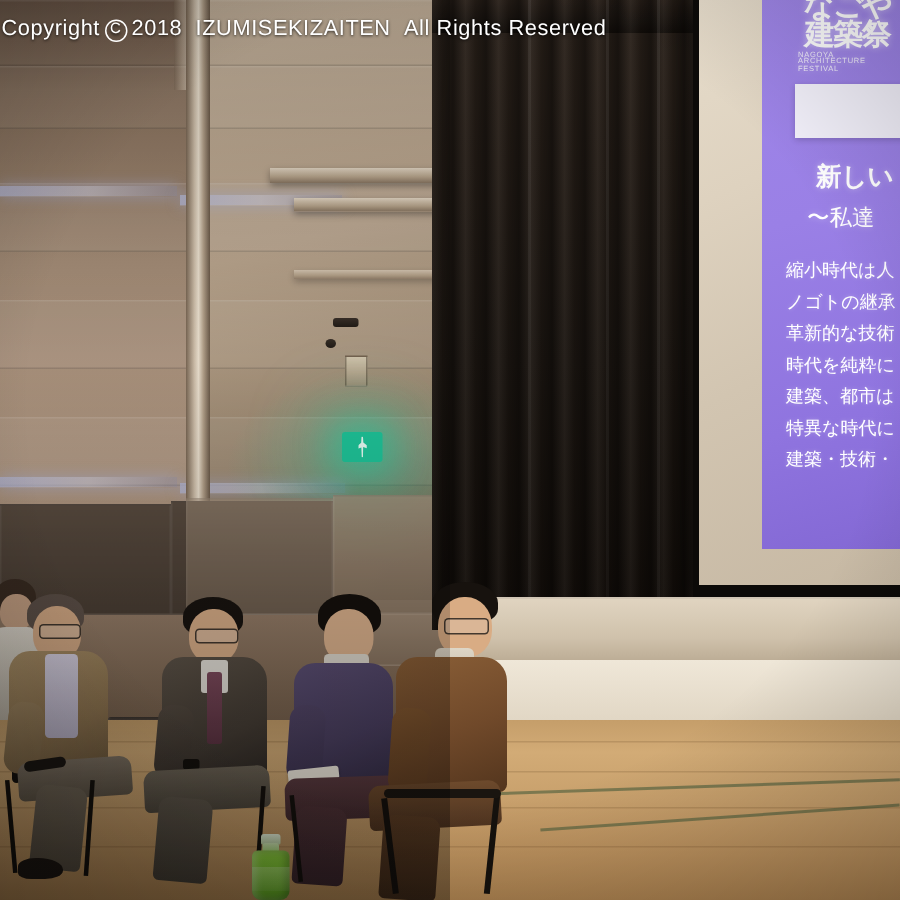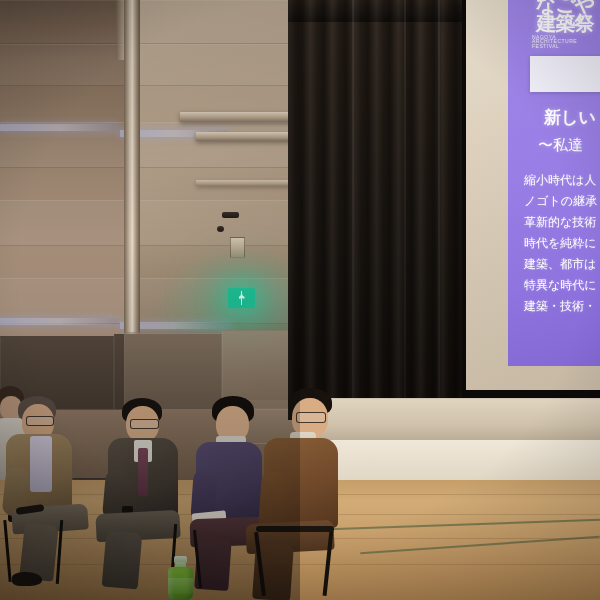--- a/index.html
+++ b/index.html
@@ -471,14 +471,17 @@
   <div>
     <div class="bottle-cap" style="left:174px;top:556px;width:13px;height:7px;"></div>
     <div class="bottle-neck" style="left:175px;top:562px;width:11px;height:7px;"></div>
     <div class="bottle-body" style="left:168px;top:567px;width:25px;height:33px;"></div>
     <div class="bottle-label" style="left:168px;top:578px;width:25px;height:16px;"></div>
   </div>
 
   <div class="dim-left"></div>
   <div class="vignette"></div>
 
+  <div id="copyright">
+    <span>Copyright</span><span class="csym">C</span><span>2018</span>&nbsp;&nbsp;<span>IZUMISEKIZAITEN</span>&nbsp;&nbsp;<span>All Rights Reserved</span>
+  </div>
 
 </div>
 
 </body></html>

